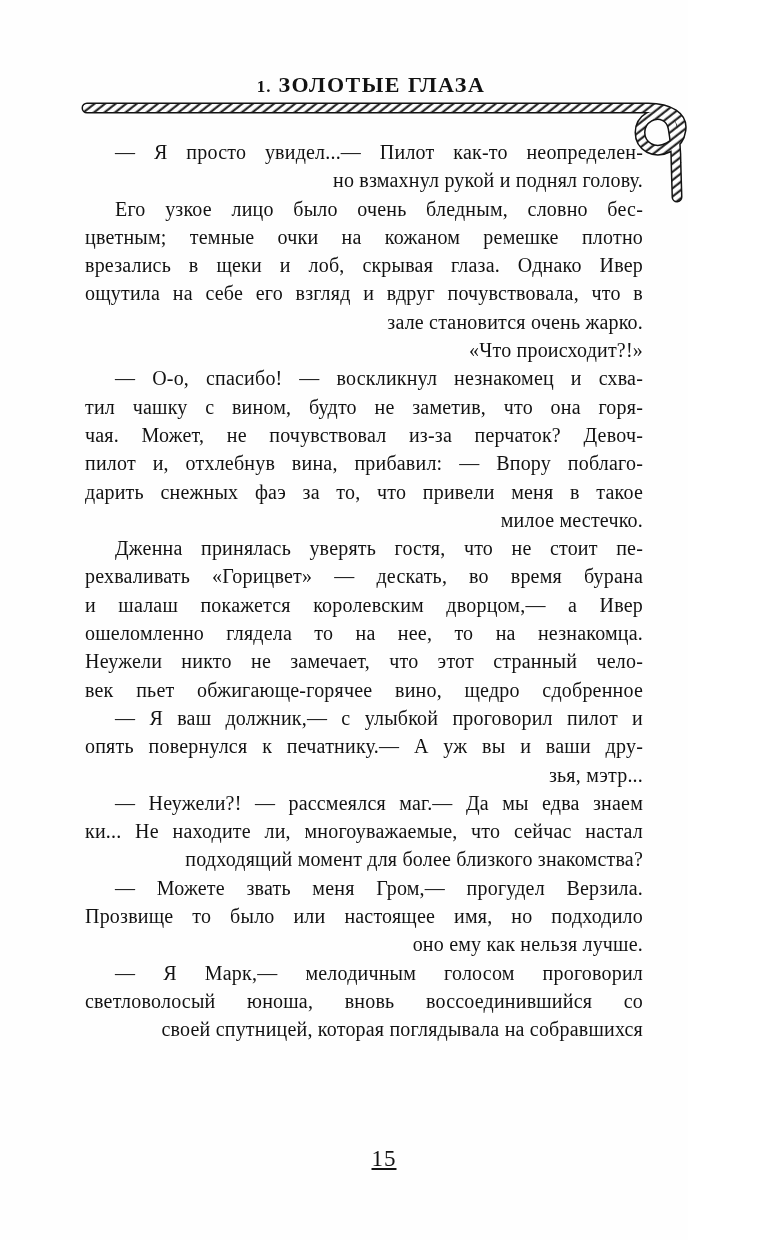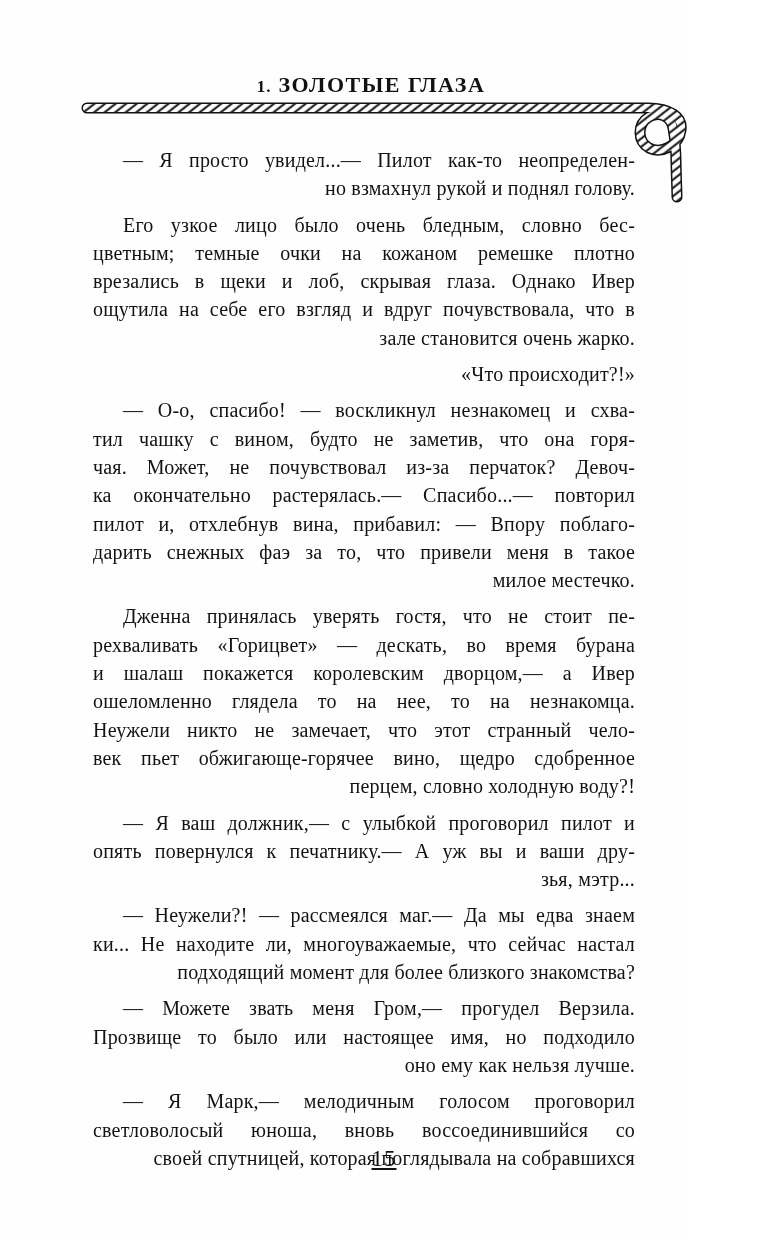--- a/index.html
+++ b/index.html
@@ -34,21 +34,21 @@
     top: 0; left: 0;
     pointer-events: none;
   }
   .text-block {
     position: absolute;
     top: 138px; left: 85px; width: 558px;
     font-size: 20px;
     line-height: 28.3px;
     letter-spacing: 0.2px;
   }
-  .para { margin: 8px; }
+  .para { margin: 0; }
   .line { text-align: right; white-space: normal; }
   .line.jl { text-align: justify; text-align-last: justify; }
   .line.first { padding-left: 30px; }
   .page-number {
     position: absolute;
     top: 1146px; left: 0; width: 768px;
     text-align: center;
     font-size: 23px;
     letter-spacing: 1px;
     text-decoration: underline;
@@ -86,33 +86,31 @@
         <div class="line jl">ощутила на себе его взгляд и вдруг почувствовала, что в</div>
         <div class="line">зале становится очень жарко.</div>
       </div>
       <div class="para">
         <div class="line first">«Что происходит?!»</div>
       </div>
       <div class="para">
         <div class="line first jl">—  О-о, спасибо! — воскликнул незнакомец и схва-</div>
         <div class="line jl">тил чашку с вином, будто не заметив, что она горя-</div>
         <div class="line jl">чая. Может, не почувствовал из-за перчаток? Девоч-</div>
-        <div class="line jl">ка окончательно растерялась.— Спасибо...— повторил</div>
         <div class="line jl">пилот и, отхлебнув вина, прибавил: — Впору поблаго-</div>
         <div class="line jl">дарить снежных фаэ за то, что привели меня в такое</div>
         <div class="line">милое местечко.</div>
       </div>
       <div class="para">
         <div class="line first jl">Дженна принялась уверять гостя, что не стоит пе-</div>
         <div class="line jl">рехваливать «Горицвет» — дескать, во время бурана</div>
         <div class="line jl">и шалаш покажется королевским дворцом,— а Ивер</div>
         <div class="line jl">ошеломленно глядела то на нее, то на незнакомца.</div>
         <div class="line jl">Неужели никто не замечает, что этот странный чело-</div>
         <div class="line jl">век пьет обжигающе-горячее вино, щедро сдобренное</div>
-        <div class="line">перцем, словно холодную воду?!</div>
       </div>
       <div class="para">
         <div class="line first jl">—  Я ваш должник,— с улыбкой проговорил пилот и</div>
         <div class="line jl">опять повернулся к печатнику.— А уж вы и ваши дру-</div>
         <div class="line">зья, мэтр...</div>
       </div>
       <div class="para">
         <div class="line first jl">—  Неужели?! — рассмеялся маг.— Да мы едва знаем</div>
         <div class="line jl">ки... Не находите ли, многоуважаемые, что сейчас настал</div>
         <div class="line">подходящий момент для более близкого знакомства?</div>

